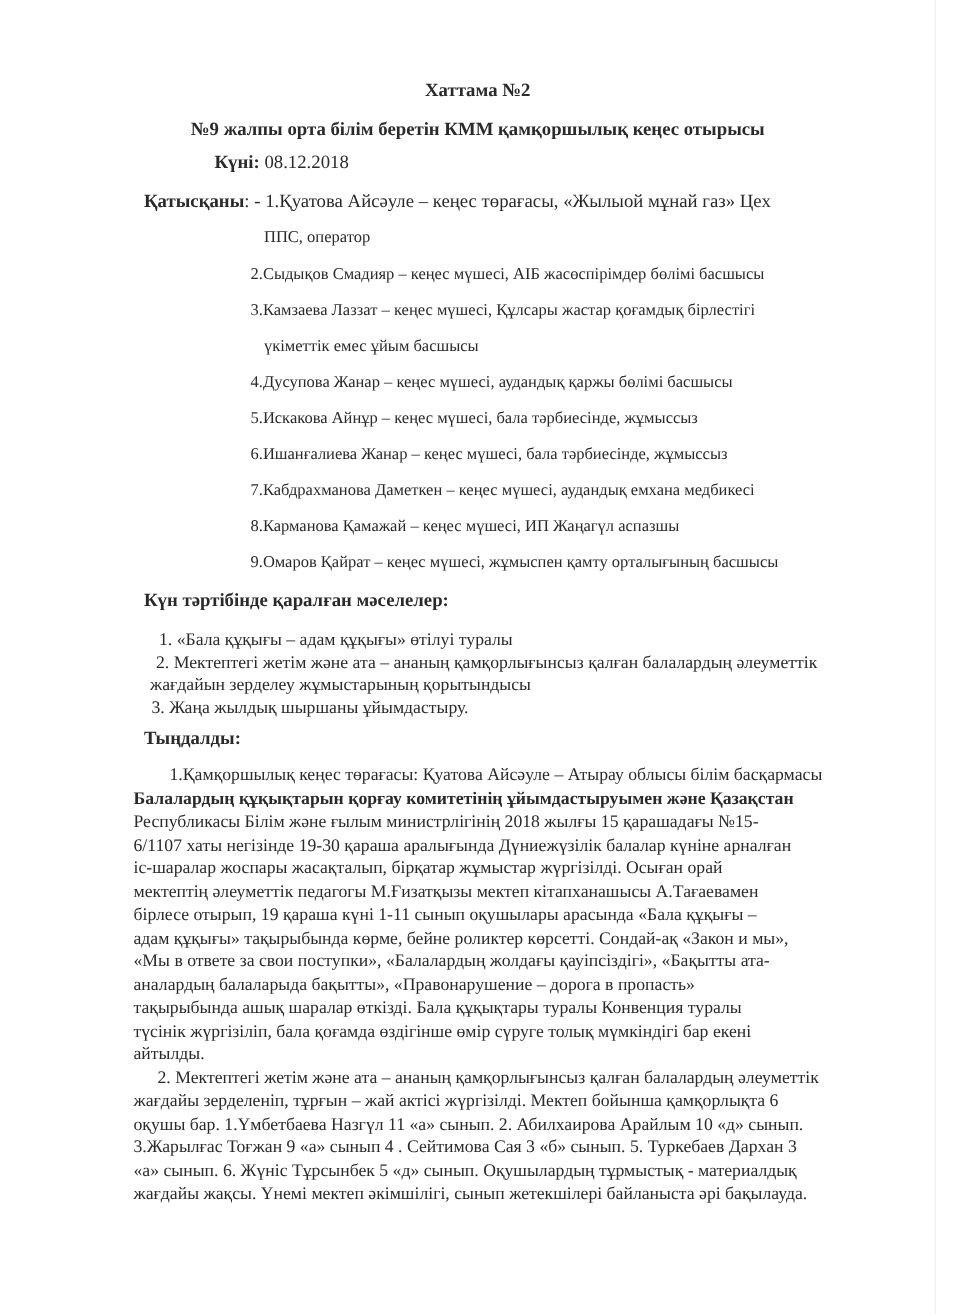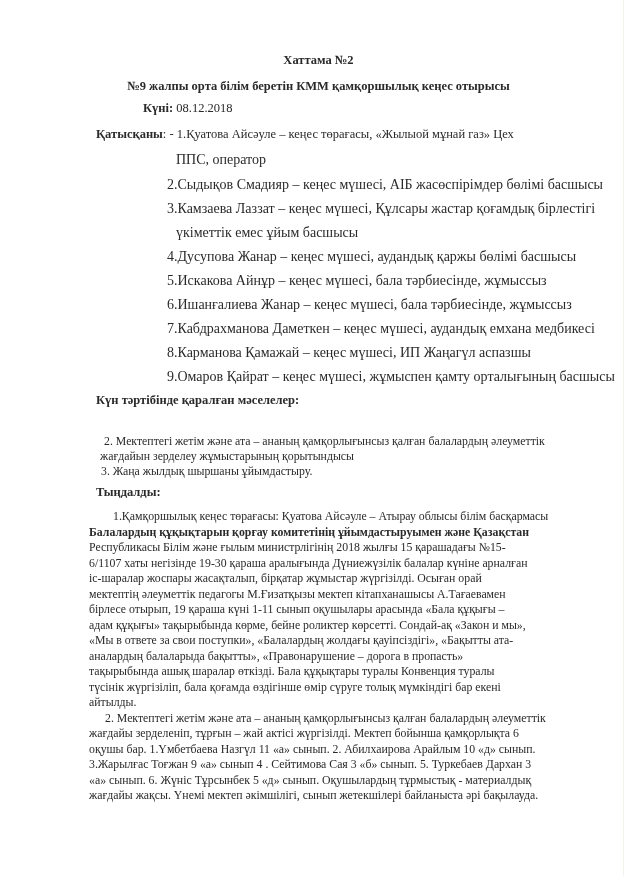--- a/index.html
+++ b/index.html
@@ -7,21 +7,21 @@
       width: 637px; height: 876px; position: relative; overflow: hidden;
       font-family: "Liberation Serif", "DejaVu Serif", serif;
       color: #2a2a2a;
     }
     .page { position: absolute; left: 0; top: 0; width: 637px; height: 876px; background: #fff; }
     .edge-line { position: absolute; left: 623px; top: 0; width: 1px; height: 876px; background: #f3f3ee; }
     .abs { position: absolute; white-space: nowrap; }
     .title { left: 0; width: 637px; text-align: center; font-weight: bold; font-size: 12.5px; }
     .b { font-weight: bold; }
     .txt { font-size: 12.5px; }
-    .member { font-size: 14px; left: 167px; }
+    .member { font-size: 11px; left: 167px; }
     .agenda { font-size: 11.8px; }
   </style>
 </head>
 <body>
 
 <div class="page">
   <div class="edge-line"></div>
 
   <div class="abs title" style="top:53px;">Хаттама №2</div>
   <div class="abs title" style="top:79px;">№9 жалпы орта білім беретін КММ қамқоршылық кеңес отырысы</div>
@@ -39,20 +39,21 @@
   <div class="abs member" style="top:201px;">3.Камзаева Лаззат – кеңес мүшесі, Құлсары жастар қоғамдық бірлестігі</div>
   <div class="abs member" style="left:176px; top:225px;">үкіметтік емес ұйым басшысы</div>
   <div class="abs member" style="top:249px;">4.Дусупова Жанар – кеңес мүшесі, аудандық қаржы бөлімі басшысы</div>
   <div class="abs member" style="top:273px;">5.Искакова Айнұр – кеңес мүшесі, бала тәрбиесінде, жұмыссыз</div>
   <div class="abs member" style="top:297px;text-align:right;">6.Ишанғалиева Жанар – кеңес мүшесі, бала тәрбиесінде, жұмыссыз</div>
   <div class="abs member" style="top:321px;">7.Кабдрахманова Даметкен – кеңес мүшесі, аудандық емхана медбикесі</div>
   <div class="abs member" style="top:345px;font-family:Liberation Serif, serif;">8.Карманова Қамажай – кеңес мүшесі, ИП Жаңагүл аспазшы</div>
   <div class="abs member" style="top:369px;">9.Омаров Қайрат – кеңес мүшесі, жұмыспен қамту орталығының басшысы</div>
 
   <div class="abs txt b" style="left:96px; top:393px;">Күн тәртібінде қаралған мәселелер:</div>
+  <div class="abs agenda" style="left:106px; top:419px;">1.   «Бала құқығы – адам құқығы»  өтілуі туралы</div>
   <div class="abs agenda" style="left:104px; top:434px;">2. Мектептегі жетім және ата – ананың қамқорлығынсыз қалған балалардың әлеуметтік</div>
   <div class="abs agenda" style="left:100px; top:449px;">жағдайын зерделеу жұмыстарының қорытындысы</div>
   <div class="abs agenda" style="left:101px; top:464px;">3. Жаңа жылдық шыршаны ұйымдастыру.</div>
 
   <div class="abs txt b" style="left:96px; top:485px;">Тыңдалды:</div>
 
   <div class="abs agenda" style="left:113px; top:509px;">1.Қамқоршылық кеңес төрағасы: Қуатова Айсәуле –  Атырау облысы білім басқармасы</div>
   <div class="abs agenda" style="left:89px; top:525px;font-weight:bold;">Балалардың құқықтарын қорғау комитетінің ұйымдастыруымен және Қазақстан</div>
   <div class="abs agenda" style="left:89px; top:540px;">Республикасы Білім және ғылым министрлігінің 2018 жылғы 15 қарашадағы  №15-</div>
   <div class="abs agenda" style="left:89px; top:556px;">6/1107 хаты негізінде 19-30 қараша аралығында Дүниежүзілік балалар күніне арналған</div>

